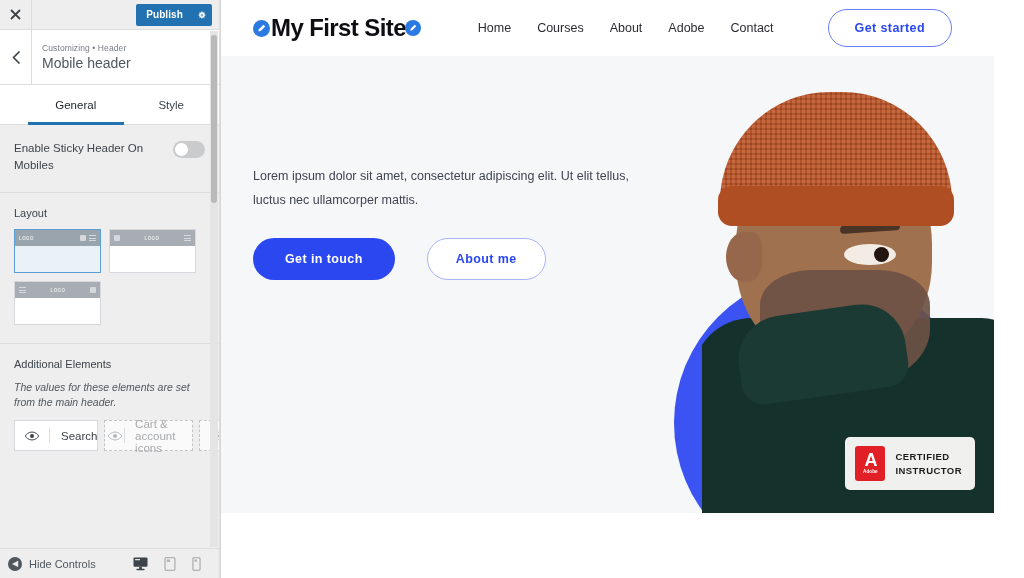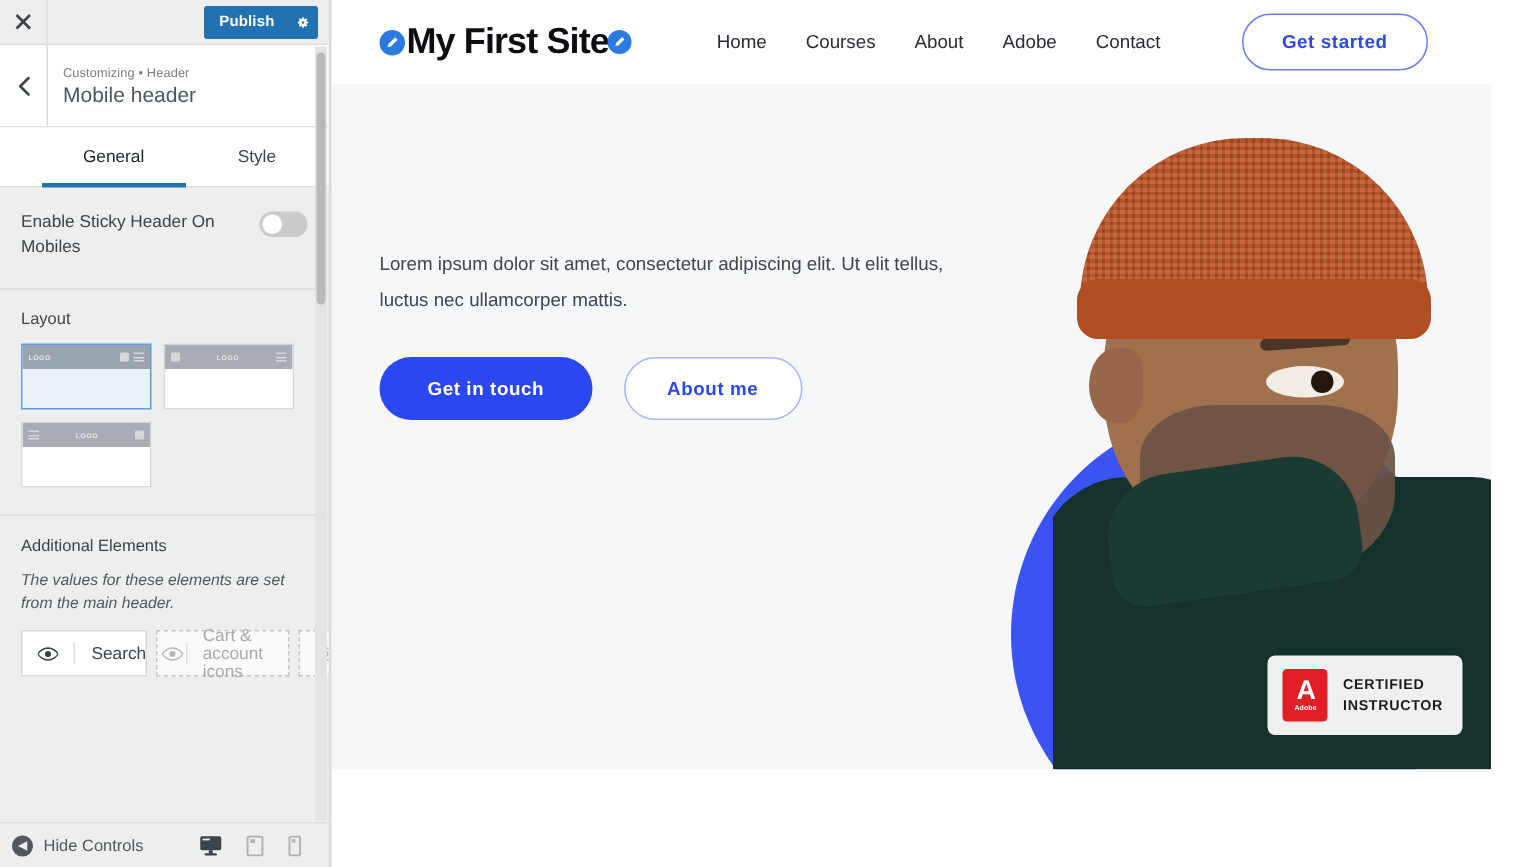--- a/index.html
+++ b/index.html
@@ -194,21 +194,21 @@
   .hero {
     position: relative; height: 457px; background: #f6f7f9; overflow: hidden;
   }
   .hero-copy { position: absolute; left: 32px; top: 108px; width: 430px; }
   .hero-h1 {
     font-size: 36px; line-height: 47px; font-weight: bold;
     color: #111827; letter-spacing: -1px; margin-bottom: 22px;
   }
   .hero-h1 .accent { color: #2b48f0; }
   .hero-p { font-size: 12.5px; line-height: 24px; color: #3f4450; width: 390px; margin-bottom: 26px; }
-  .hero-ctas { display: flex; align-items: flex-start; gap: 21px; }
+  .hero-ctas { display: flex; align-items: flex-start; gap: 32px; }
   .btn-primary {
     background: #2b48f0; color: #fff; border-radius: 24px;
     font-size: 12.5px; font-weight: bold; letter-spacing: .4px;
     padding: 14px 32px; cursor: pointer; border: none;
   }
   .btn-ghost {
     background: #fff; color: #2b48f0; border: 1.3px solid #a9b4fa;
     border-radius: 24px; font-size: 12.5px; font-weight: bold; letter-spacing: .4px;
     padding: 13px 28px; cursor: pointer;
   }

